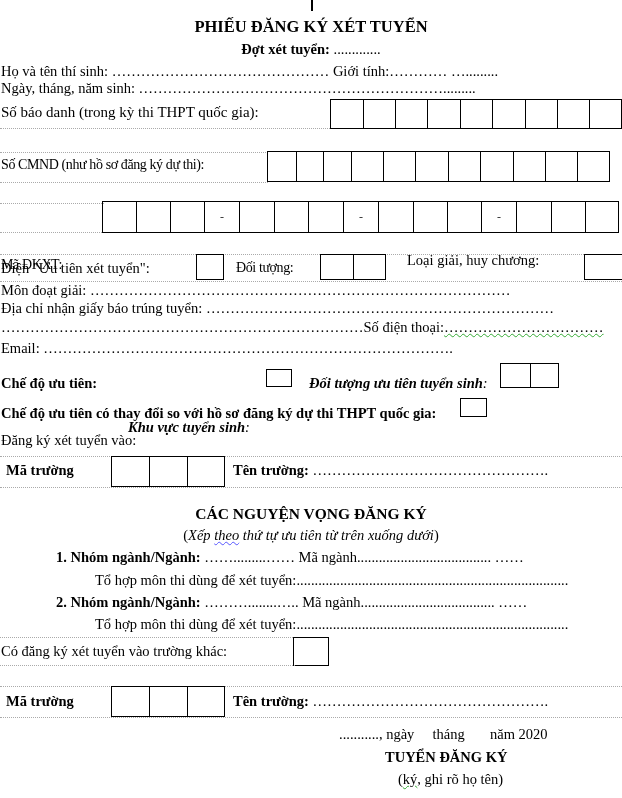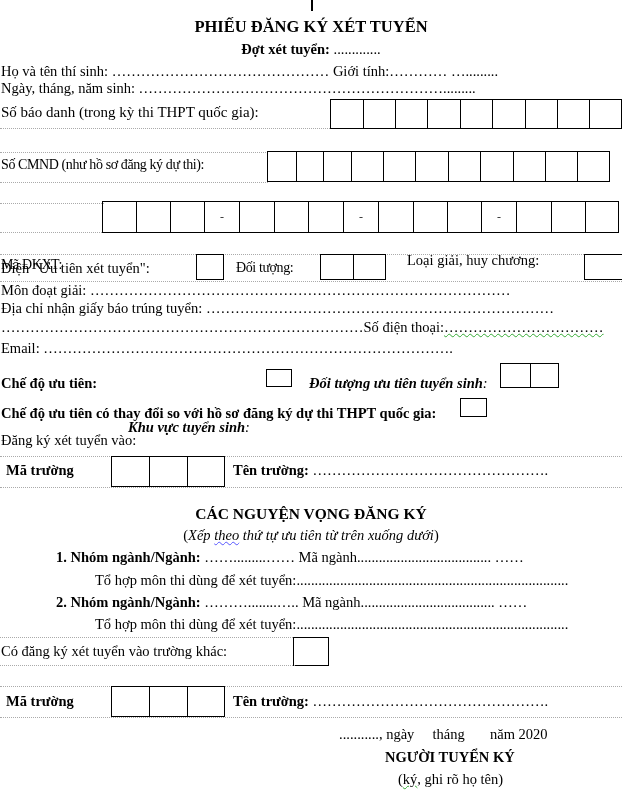--- a/index.html
+++ b/index.html
@@ -181,16 +181,16 @@
   <div class="cell" style="width:38px"></div>
   <div class="cell" style="width:38px"></div>
   <div class="cell" style="width:38px"></div>
 </div>
 <div class="abs" style="left:233px;top:693px;">
   <span class="b">Tên trường:</span><span> ………………………………………….</span>
 </div>
 <div class="dotline" style="top:717px;width:622px;"></div>
 
 <div class="abs" style="left:339px;top:726px;white-space:pre;">..........., ngày     tháng       năm 2020</div>
-<div class="abs b" style="left:385px;top:749px;">NGƯỜI TUYỂN KÝ</div>
+<div class="abs b" style="left:385px;top:749px;">TUYỂN ĐĂNG KÝ</div>
 <div class="abs" style="left:398px;top:771px;">
   <span>(</span><span class="squig">ký</span><span>, ghi rõ họ tên)</span>
 </div>
 
 </body></html>

